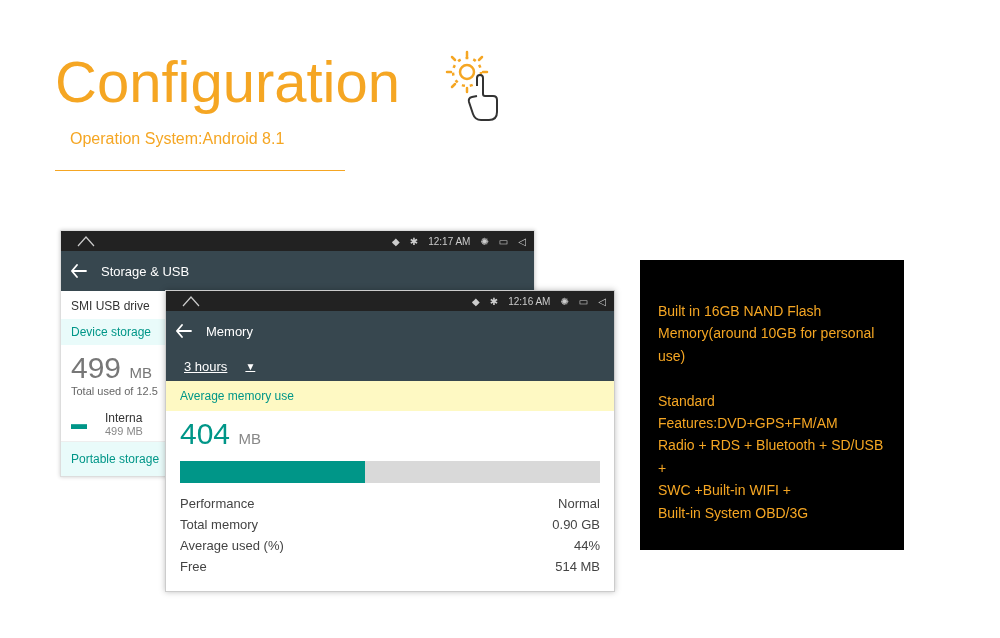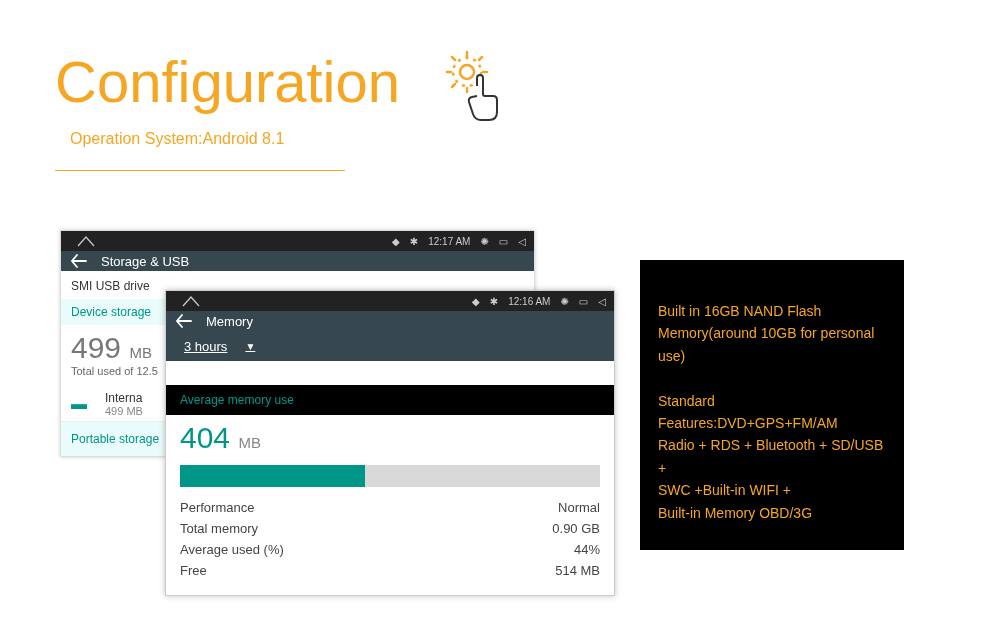--- a/index.html
+++ b/index.html
@@ -60,21 +60,21 @@
     justify-content: flex-end;
     font-size: 10px;
     padding: 0 8px;
     gap: 10px;
   }
   .statusbar .home-icon {
     margin-right: auto;
     margin-left: 8px;
   }
   .navbar {
-    height: 20px;
+    height: 40px;
     background: #37474f;
     color: #fff;
     display: flex;
     align-items: center;
     padding: 0 10px;
     font-size: 13px;
   }
   .navbar .back-arrow { margin-right: 14px; }
   .panel1-body {
     background: #fff;
@@ -139,22 +139,21 @@
     align-items: center;
     padding: 0 18px;
     font-size: 13px;
     text-decoration: underline;
   }
   .dropdown-bar .caret { margin-left: 18px; font-size: 10px; }
   .avg-label {
     font-size: 12px;
     color: #009688;
     padding: 8px 14px;
-    background: #000000;
-    margin-top: 24px;
+    background: #fef9c3;
   }
   .mem-big {
     font-size: 30px;
     color: #009688;
     padding: 6px 14px 10px 14px;
   }
   .mem-big .unit { font-size: 15px; color: #888; }
   .bar-outer {
     height: 22px;
     background: #d9d9d9;
@@ -313,14 +312,14 @@
   </div>
 </div>
 
 <div class="infobox">
   <div>Built in 16GB NAND Flash</div>
   <div>Memory(around 10GB for personal use)</div>
   <br>
   <div>Standard Features:DVD+GPS+FM/AM</div>
   <div>Radio + RDS + Bluetooth + SD/USB +</div>
   <div>SWC +Built-in WIFI +</div>
-  <div>Built-in Memory OBD/3G</div>
+  <div>Built-in System OBD/3G</div>
 </div>
 
 </body></html>

